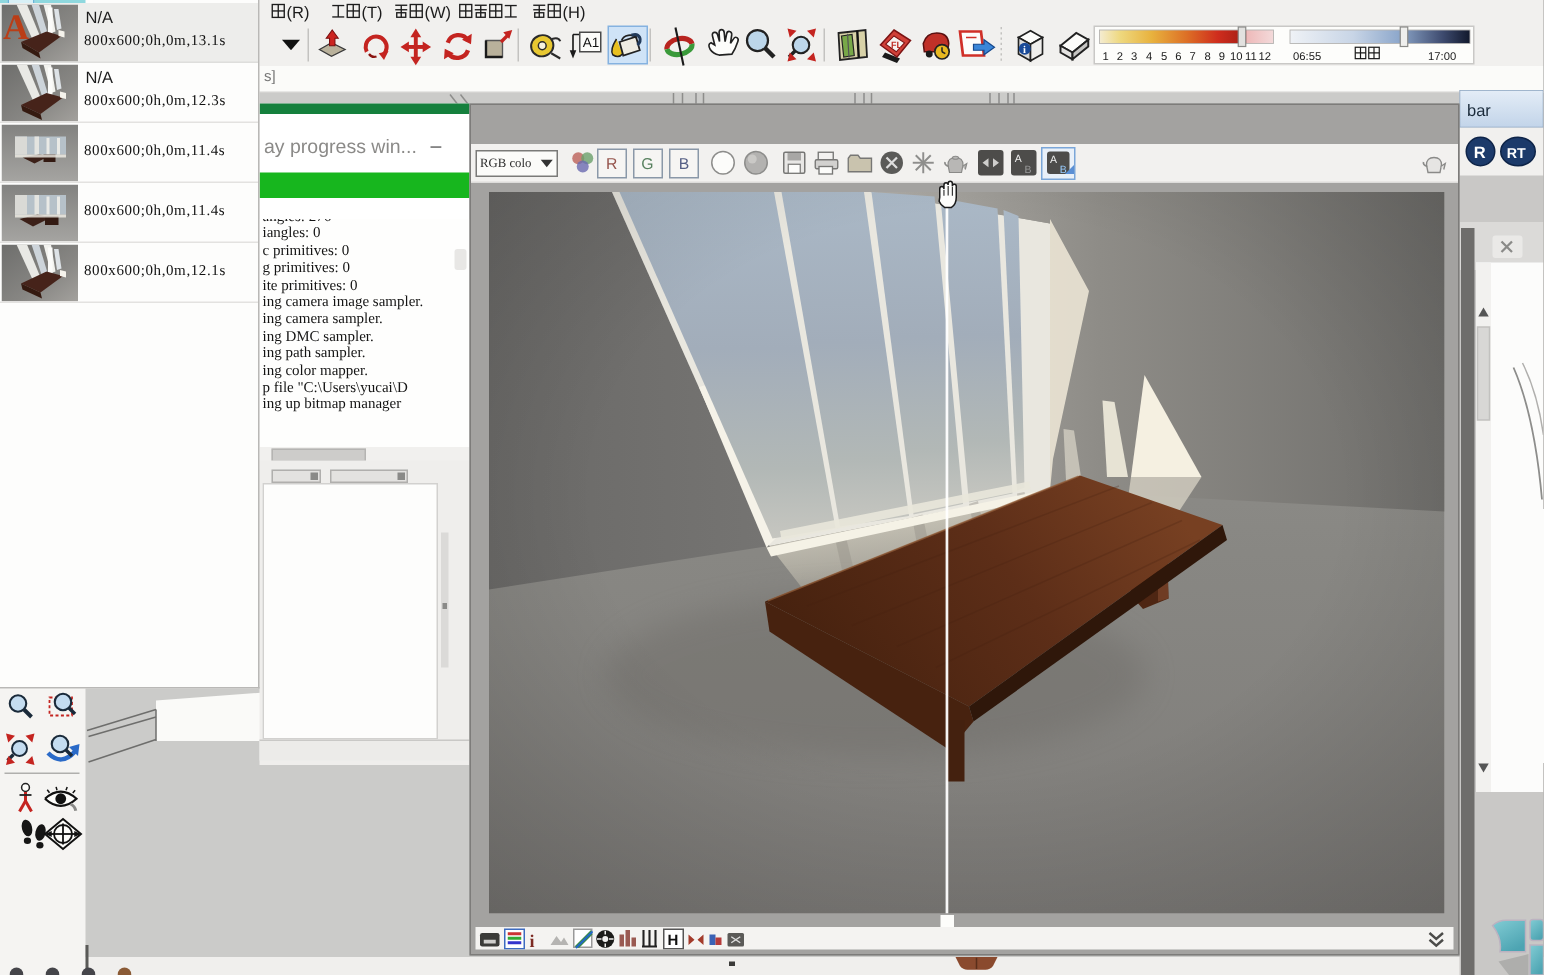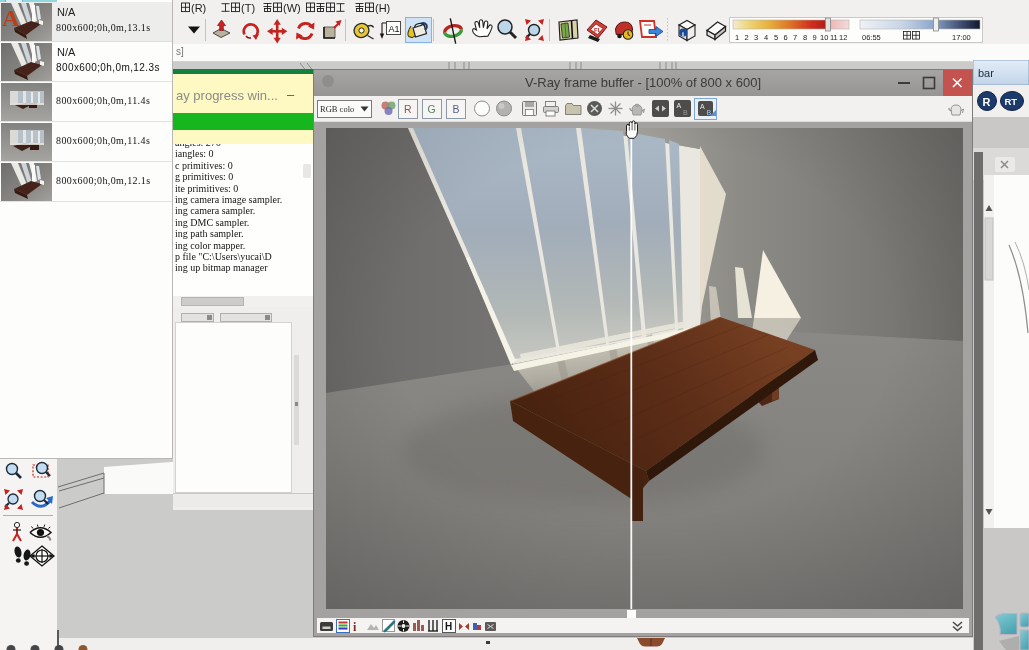--- a/index.html
+++ b/index.html
@@ -396,21 +396,21 @@
         <stop offset="0" stop-color="#82ccd4"></stop>
         <stop offset="1" stop-color="#4da4b2"></stop>
       </linearGradient>
     </defs>
   <path d="M22 557 q4 -3.5 9 -3.5 h13 v21 h-17 q1.5 -9 -5 -17.5 z" fill="url(#gTeal)" stroke="#bcb2c0" stroke-width="1"></path>
   <rect x="47" y="553" width="9" height="14" rx="2" fill="url(#gTeal)" stroke="#bcb2c0" stroke-width="1"></rect>
   <polygon points="26,581 46,576 46,590 33,590" fill="#aeaeac"></polygon>
   <rect x="47" y="570" width="9" height="20" fill="url(#gTeal)" stroke="#bcb2c0" stroke-width="1"></rect>
 </svg>
 
-<div class="abs" id="progwin" style="left:173px;top:69px;width:140px;height:238px;background:#fef9c3;border-top:5px solid #15803d;box-sizing:border-box">
+<div class="abs" id="progwin" style="left:173px;top:69px;width:140px;height:238px;background:#ffffff;border-top:7px solid #15803d;box-sizing:border-box">
   <div class="abs" style="left:3px;top:14px;font-size:13px;color:#8b8a88;white-space:nowrap">ay progress win...</div>
   <div class="abs" style="left:114px;top:13px;font-size:13px;color:#555">–</div>
   <div class="abs" style="left:0;top:39px;width:140px;height:17px;background:#17b61e"></div>
   <div class="abs" style="left:0;top:70px;width:140px;height:152px;background:#fefefd;overflow:hidden">
     <div class="abs" style="left:2px;top:-7px;font-family:'Liberation Serif',serif;font-size:10px;line-height:11.4px;color:#141414;white-space:pre">angles: 276
 iangles: 0
 c primitives: 0
 g primitives: 0
 ite primitives: 0
 ing camera image sampler.
@@ -479,21 +479,21 @@
     <polygon points="10,0 17,0 26,22 21,24" fill="#e9e9e5"></polygon>
       <polygon points="20,0 25,0 31,20 27,21" fill="#cdd4da"></polygon>
       <polygon points="28,0 33,0 36,18 33,19" fill="#f2f2ee"></polygon>
       <polygon points="35,3 38,3 40,16 37,17" fill="#dde2e6"></polygon>
     <rect x="31" y="2" width="3" height="18" fill="#fbfbf9"></rect>
     <polygon points="13,27 30,19 41,22 26,33" fill="#46231a"></polygon>
       <polygon points="13,27 26,33 27,37 14,31" fill="#351a10"></polygon>
     <polygon points="39,18 43,19 43,23 39,22" fill="#f5f3ec"></polygon>
   </svg>
   <div class="abs" style="left:57px;top:46px;font-size:11px;color:#1d1d1d">N/A</div>
-  <div class="abs" style="left:56px;top:62px;font-size:10px;color:#111;font-family:Liberation Sans, sans-serif;letter-spacing:0.4px">800x600;0h,0m,12.3s</div>
+  <div class="abs" style="left:56px;top:62px;font-size:10px;color:#111;font-family:Liberation Serif, serif;letter-spacing:0.4px">800x600;0h,0m,12.3s</div>
   <div class="abs" style="left:0;top:81px;width:172px;height:1px;background:#e3e2e0"></div>
 
   <svg class="abs" style="left:1px;top:83px" width="51" height="38">
     <rect width="51" height="38" fill="url(#thB)"></rect>
     <rect x="9" y="8" width="34" height="12" fill="#b6c1c9"></rect>
     <rect x="9" y="8" width="8" height="12" fill="#dadad6"></rect>
       <rect x="22" y="8" width="3" height="12" fill="#e4e4e0"></rect>
       <rect x="30" y="9" width="2" height="11" fill="#eaeae6"></rect>
       <rect x="37" y="9" width="2" height="11" fill="#eaeae6"></rect>
     <polygon points="14,22 25,20 32,21 22,26" fill="#3c2018"></polygon>
@@ -527,33 +527,20 @@
     <polygon points="13,26 30,18 41,21 26,32" fill="#46231a"></polygon>
       <polygon points="13,26 26,32 27,36 14,30" fill="#351a10"></polygon>
     <polygon points="39,17 43,18 43,22 39,21" fill="#f5f3ec"></polygon>
   </svg>
   <div class="abs" style="left:56px;top:175px;font-size:10px;color:#111;font-family:Liberation Serif, serif;letter-spacing:0.4px">800x600;0h,0m,12.1s</div>
   <div class="abs" style="left:0;top:201px;width:172px;height:1px;background:#e3e2e0"></div>
 </div>
 
 <div class="abs" id="fbwin" style="left:313px;top:69px;width:660px;height:568px;border:1px solid #7d7c7a;box-sizing:border-box;background:#a3a2a0">
 
-  <div class="abs" style="left:0;top:0;width:658px;height:26px;background:linear-gradient(#a7a5a3,#979593)">
-    <div class="abs" style="left:8px;top:5px;width:12px;height:12px;border-radius:6px;background:#908e8c"></div>
-    <div class="abs" style="left:0;top:0;width:658px;height:26px;line-height:26px;text-align:center;font-size:13px;color:#3a3a3a">V-Ray frame buffer - [100% of 800 x 600]</div>
-    <svg class="abs" style="left:580px;top:0" width="48" height="26">
-      <rect x="4" y="12" width="12" height="2" fill="#3a3a3a"></rect>
-      <rect x="29.5" y="7.5" width="11" height="11" fill="none" stroke="#3a3a3a" stroke-width="1.6"></rect>
-    </svg>
-    <div class="abs" style="left:629px;top:0;width:29px;height:26px;background:#c4524e">
-      <svg width="29" height="26">
-          <path d="M10 8.5 L18.5 17 M18.5 8.5 L10 17" stroke="#fff" stroke-width="1.6"></path>
-        </svg>
-    </div>
-  </div>
 
   <div class="abs" style="left:0;top:26px;width:658px;height:26px;background:#f2f1ef;border-bottom:1px solid #dddcda;box-sizing:border-box"></div>
   <svg class="abs" style="left:0;top:26px" width="658" height="26" id="fbtbsvg" font-family="Liberation Sans,sans-serif">
 
     <rect x="3.5" y="4.5" width="54" height="17" fill="#fbfbf9" stroke="#7a7a78"></rect>
     <text x="6" y="15.5" font-size="8.5" fill="#2a2a2a" font-family="Liberation Serif,serif">RGB colo</text>
     <path d="M46.5 10.5 l8 0 l-4 5 z" fill="#333"></path>
 
     <circle cx="71.5" cy="9.5" r="4" fill="#c06a62" opacity="0.85"></circle>
       <circle cx="77.5" cy="9.5" r="4" fill="#6aa06a" opacity="0.8"></circle>

